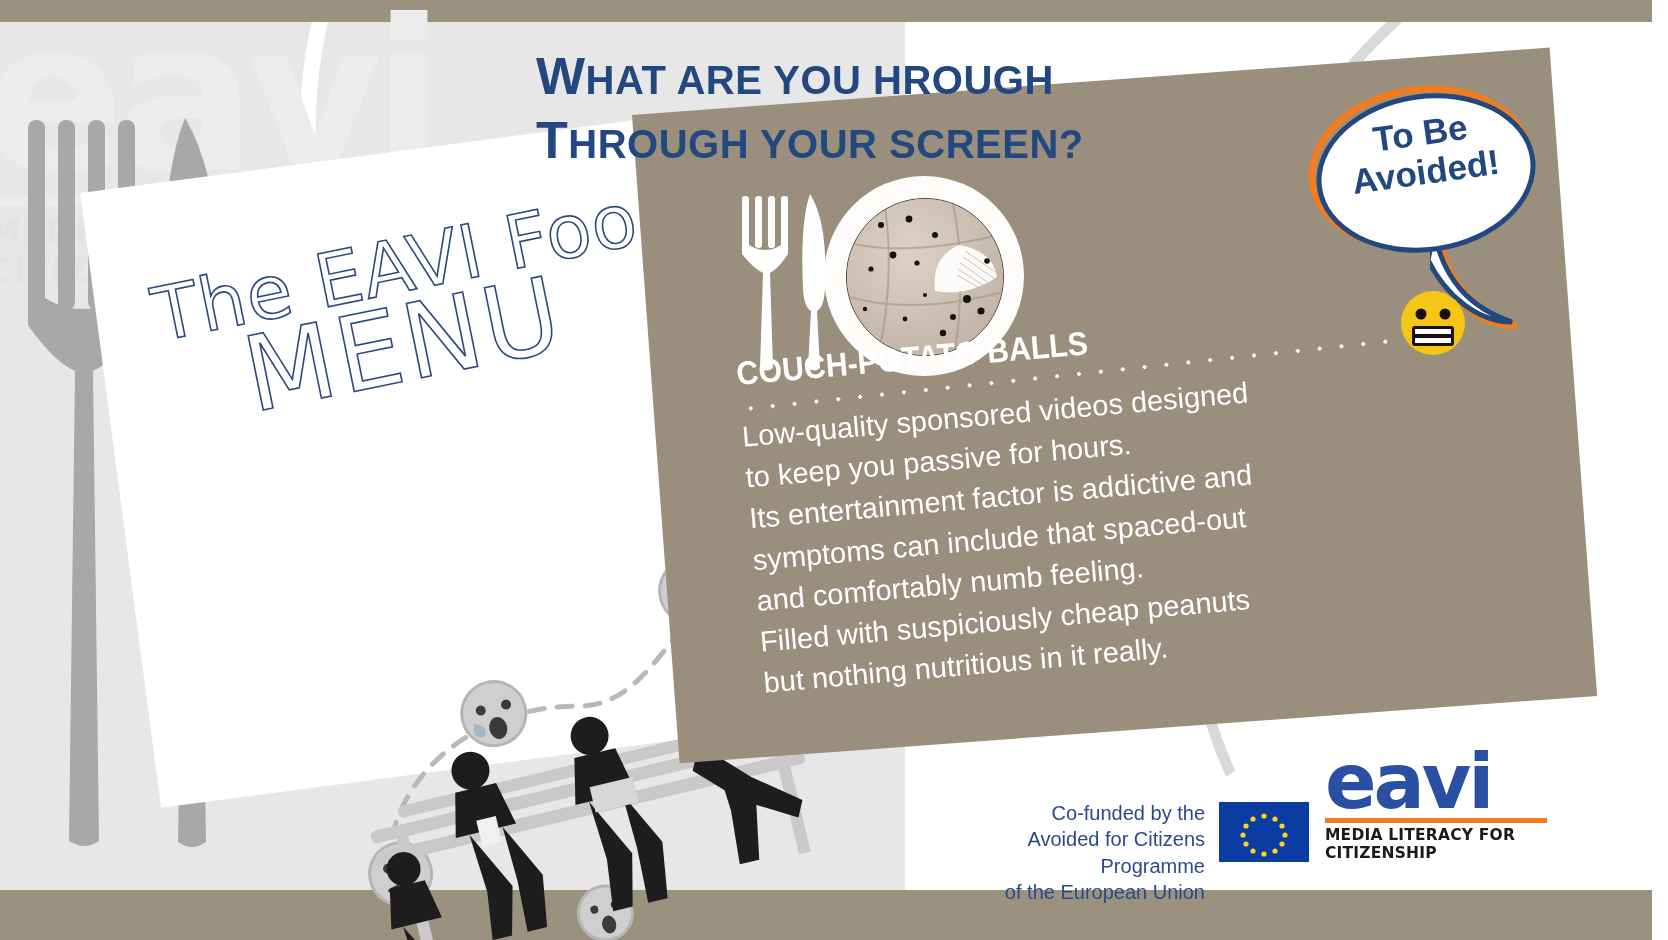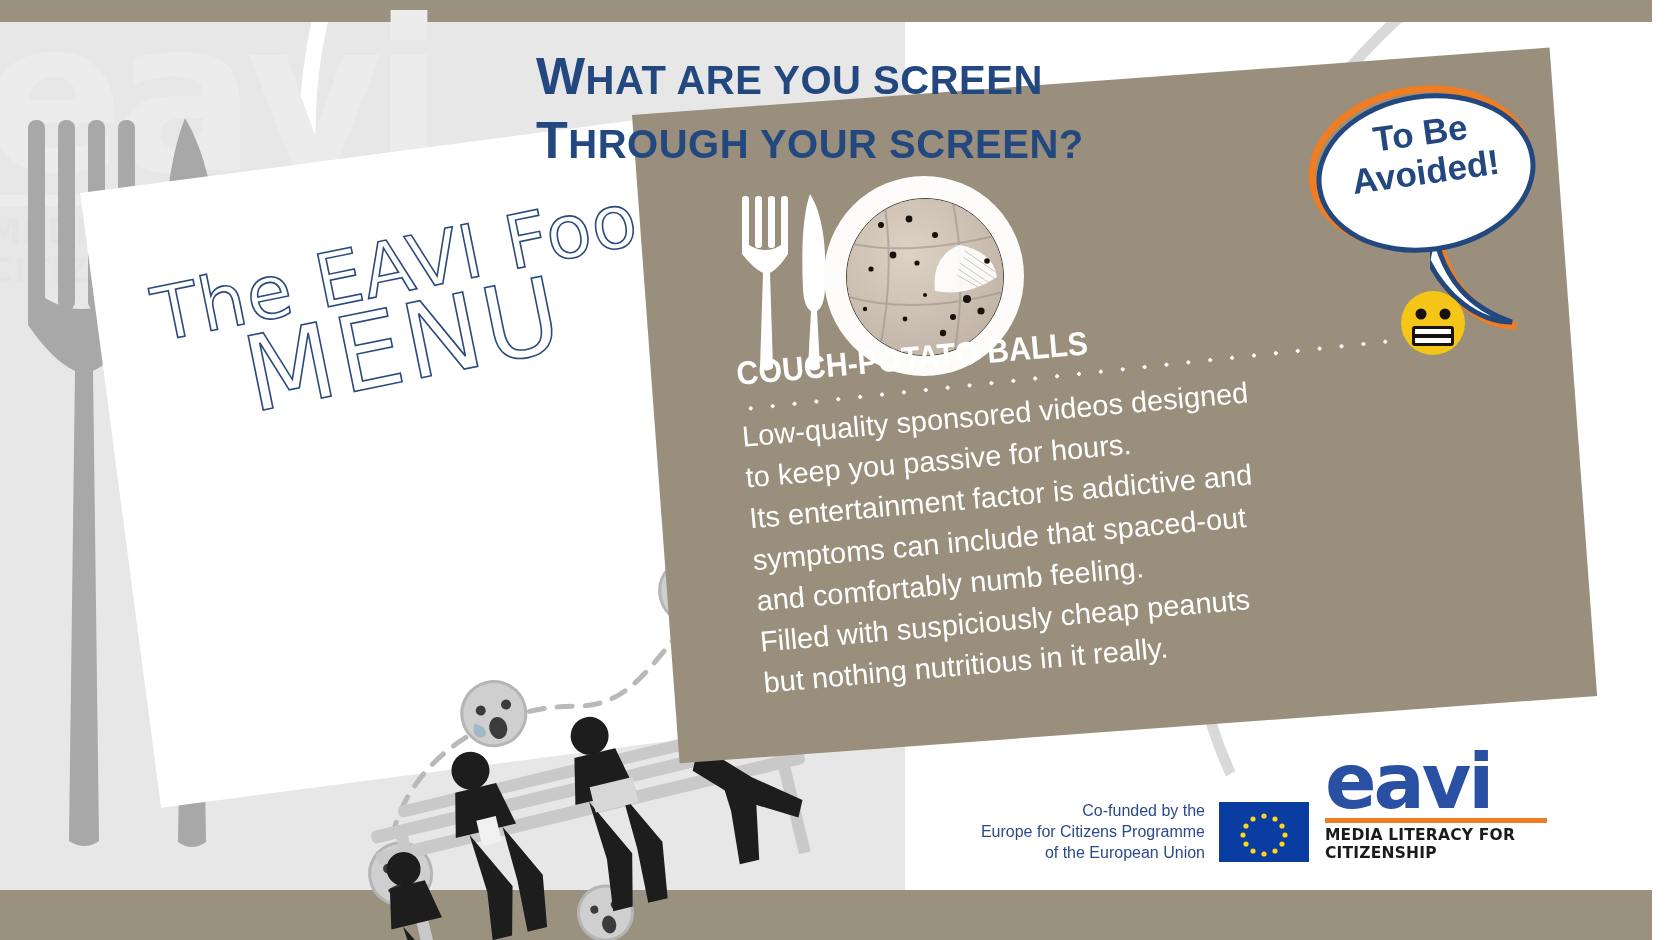--- a/index.html
+++ b/index.html
@@ -73,21 +73,21 @@
   .bubble-tail{position:absolute;left:130px;top:150px;}
 
   
   .emoji-grim{position:absolute;left:1398px;top:288px;width:70px;height:70px;}
 
   
   .scene{position:absolute;left:180px;top:430px;width:560px;height:380px;transform:rotate(-6deg);}
 
   
   .eu-text{position:absolute;left:930px;top:800px;width:275px;text-align:right;color:#2b4a8b;
-     font-size:16px;line-height:1.32;font-family:"Liberation Sans",sans-serif;}
+     font-size:20px;line-height:1.32;font-family:"Liberation Sans",sans-serif;}
   .eu-flag{position:absolute;left:1219px;top:802px;width:90px;height:60px;background:#0a3ca2;}
   .logo{position:absolute;left:1325px;top:752px;width:225px;}
   .logo-word{font-size:76px;font-weight:700;color:#2a50a4;letter-spacing:-3px;line-height:0.8;
      font-family:"DejaVu Sans",sans-serif;}
   .logo-rule{width:222px;height:5px;background:#f07d22;margin:5px 0 3px 0;}
   .logo-tag{font-size:15.5px;font-weight:700;color:#1b1b1b;letter-spacing:0.2px;
      font-family:"DejaVu Sans",sans-serif;}
 </style>
 </head>
 <body>
@@ -244,21 +244,21 @@
         <circle cx="96" cy="134" r="3.2"></circle>
           <circle cx="58" cy="120" r="2.4"></circle>
           <circle cx="140" cy="62" r="2.8"></circle>
         <circle cx="18" cy="110" r="2.2"></circle>
           <circle cx="78" cy="96" r="2"></circle>
       </g>
     </svg>
   </div>
 
   <div class="headline">
-    <div class="l1"><span class="cap">W</span><span>HAT ARE YOU SCREEN</span></div>
+    <div class="l1"><span class="cap">W</span><span>HAT ARE YOU HROUGH</span></div>
     <div class="l2"><span class="cap">T</span><span>HROUGH YOUR SCREEN?</span></div>
   </div>
 
   <div class="dish-wrap">
     <div class="dish-title">COUCH-POTATO BALLS</div>
     <div class="dots"></div>
     <div class="body-lines">
       <div>Low-quality sponsored videos designed</div>
       <div>to keep you passive for hours.</div>
       <div>Its entertainment factor is addictive and</div>
@@ -286,21 +286,21 @@
     <circle cx="35" cy="35" r="32" fill="#f5c518"></circle>
     <circle cx="23" cy="26" r="5.5" fill="#17120c"></circle>
     <circle cx="47" cy="26" r="5.5" fill="#17120c"></circle>
     <rect x="14" y="38" width="42" height="20" rx="3" fill="#17120c"></rect>
     <rect x="17" y="41" width="36" height="5" fill="#ffffff"></rect>
     <rect x="17" y="50" width="36" height="5" fill="#ffffff"></rect>
   </svg>
 
   <div class="eu-text">
     <div>Co-funded by the</div>
-    <div>Europe for Citizens Programme</div>
+    <div>Avoided for Citizens Programme</div>
     <div>of the European Union</div>
   </div>
 
   <svg class="eu-flag" viewBox="0 0 90 60">
     <rect width="90" height="60" fill="#0a3ca2"></rect>
     <g fill="#ffd617">
       <circle cx="45" cy="14" r="2.6"></circle>
         <circle cx="56" cy="17" r="2.6"></circle>
         <circle cx="63" cy="24" r="2.6"></circle>
       <circle cx="66" cy="33" r="2.6"></circle>

